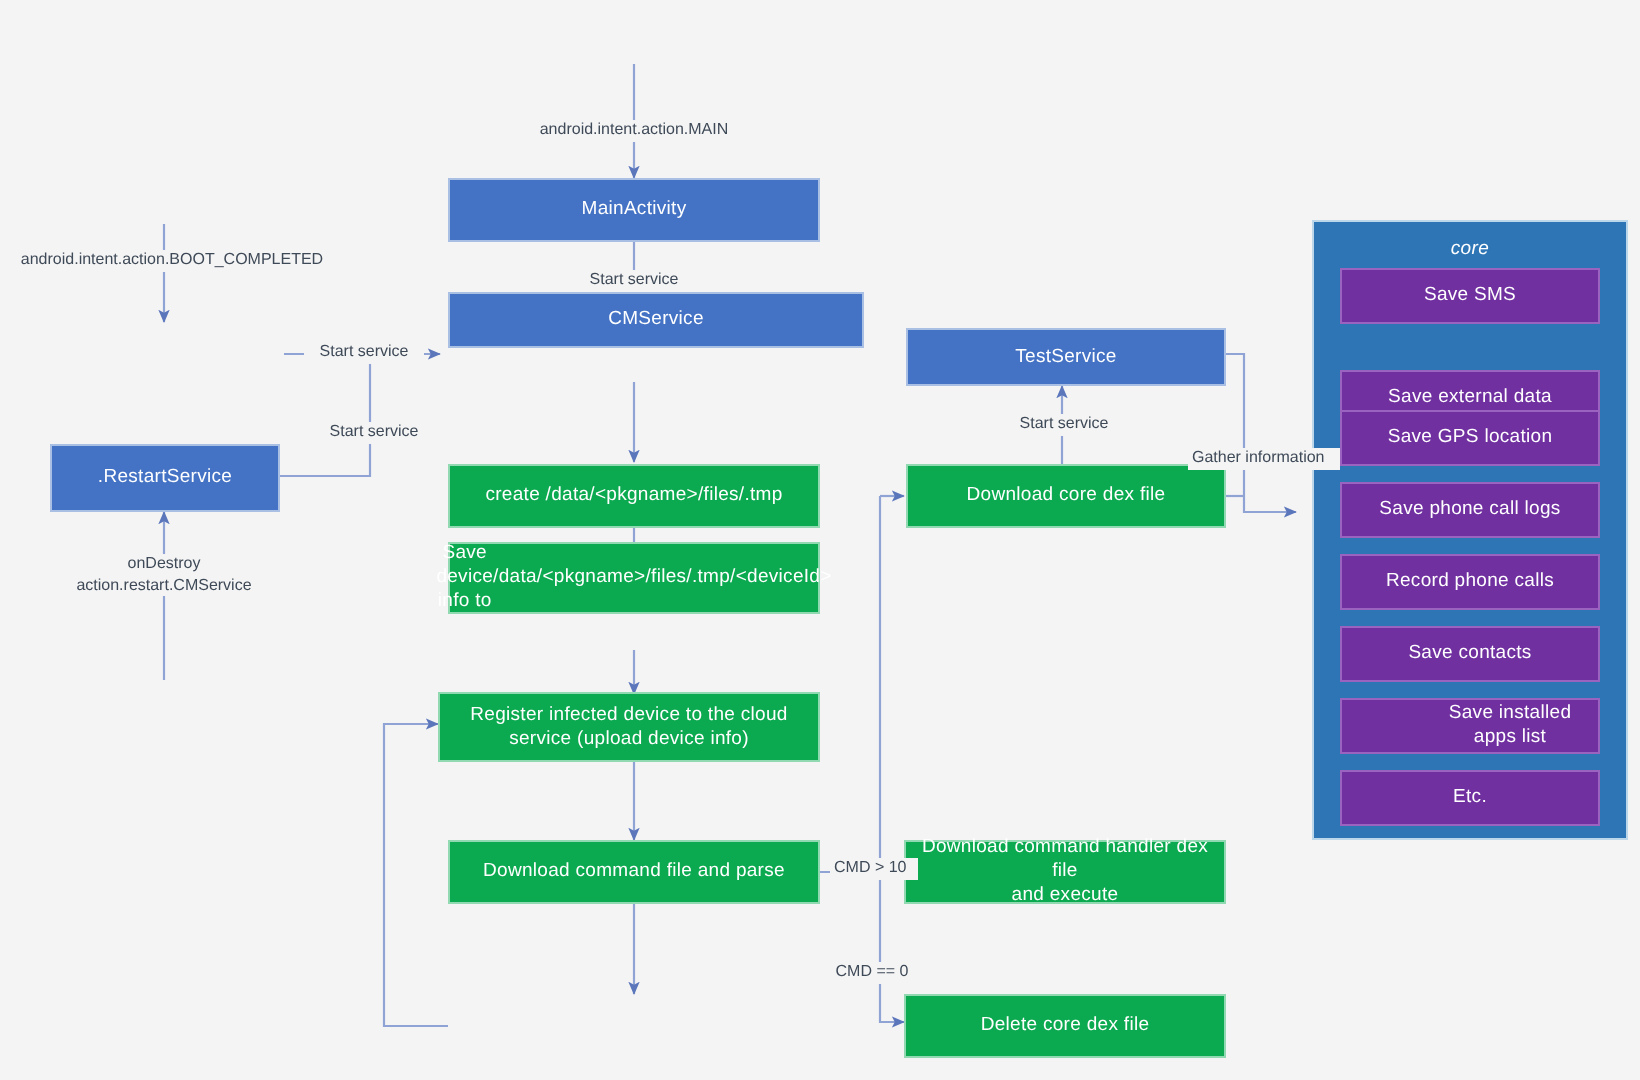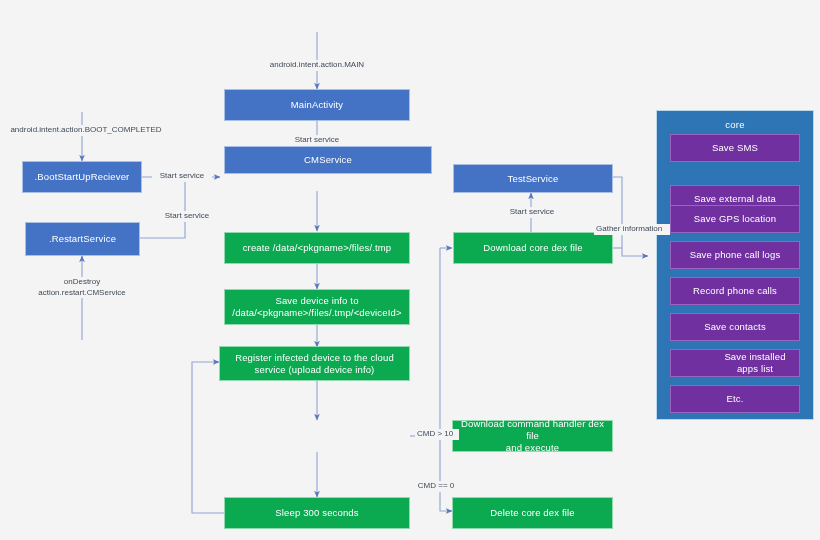--- a/index.html
+++ b/index.html
@@ -49,20 +49,21 @@
   }
   .panel-title {
     position: absolute;
     left: 0;
     top: 8px;
     width: 100%;
     text-align: center;
     color: #ffffff;
     font-size: 9.5px;
     letter-spacing: .2px;
+    font-style: italic;
   }
   .edge-label {
     position: absolute;
     box-sizing: border-box;
     color: #3f4a58;
     font-size: 8px;
     line-height: 10.5px;
     text-align: center;
     background: #f4f4f4;
     padding: 0 2px;
@@ -118,42 +119,41 @@
       <path d="M531,232 L531,193" marker-end="url(#ah)"></path>
 
       <path d="M613,177 L622,177 L622,248"></path>
 
       <path d="M613,248 L622,248"></path>
 
       <path d="M622,248 L622,256 L648,256" marker-end="url(#ah)"></path>
     </g>
   </svg>
 
-  <div class="node blue" style="left:22px;  top:161px; width:120px; height:32px;">.BootStartUpReciever</div>
 
   <div class="node blue" style="left:25px;  top:222px; width:115px; height:34px;">.RestartService</div>
 
   <div class="node blue" style="left:224px; top:89px;  width:186px; height:32px;">MainActivity</div>
 
   <div class="node blue" style="left:224px; top:146px; width:208px; height:28px;text-align:right;">CMService</div>
 
   <div class="node green" style="left:224px; top:232px; width:186px; height:32px;">create /data/&lt;pkgname&gt;/files/.tmp</div>
 
-  <div class="node green" style="left:224px; top:289px; width:186px; height:36px; flex-direction:column;">
+  <div class="node green" style="left:224px; top:271px; width:186px; height:36px; flex-direction:row;">
     <span>Save device info to</span>
     <span>/data/&lt;pkgname&gt;/files/.tmp/&lt;deviceId&gt;</span>
   </div>
 
   <div class="node green" style="left:219px; top:346px; width:191px; height:35px; flex-direction:column;">
     <span>Register infected device to the cloud</span>
     <span>service (upload device info)</span>
   </div>
 
-
-  <div class="node green" style="left:224px; top:497px; width:186px; height:32px;">Sleep 300 seconds</div>
+  <div class="node green" style="left:224px; top:420px; width:186px; height:32px;">Download command file and parse</div>
+
 
   <div class="node blue" style="left:453px; top:164px; width:160px; height:29px;">TestService</div>
 
   <div class="node green" style="left:453px; top:232px; width:160px; height:32px;">Download core dex file</div>
 
   <div class="node green" style="left:452px; top:420px; width:161px; height:32px; flex-direction:column;">
     <span>Download command handler dex file</span>
     <span>and execute</span>
   </div>
 

